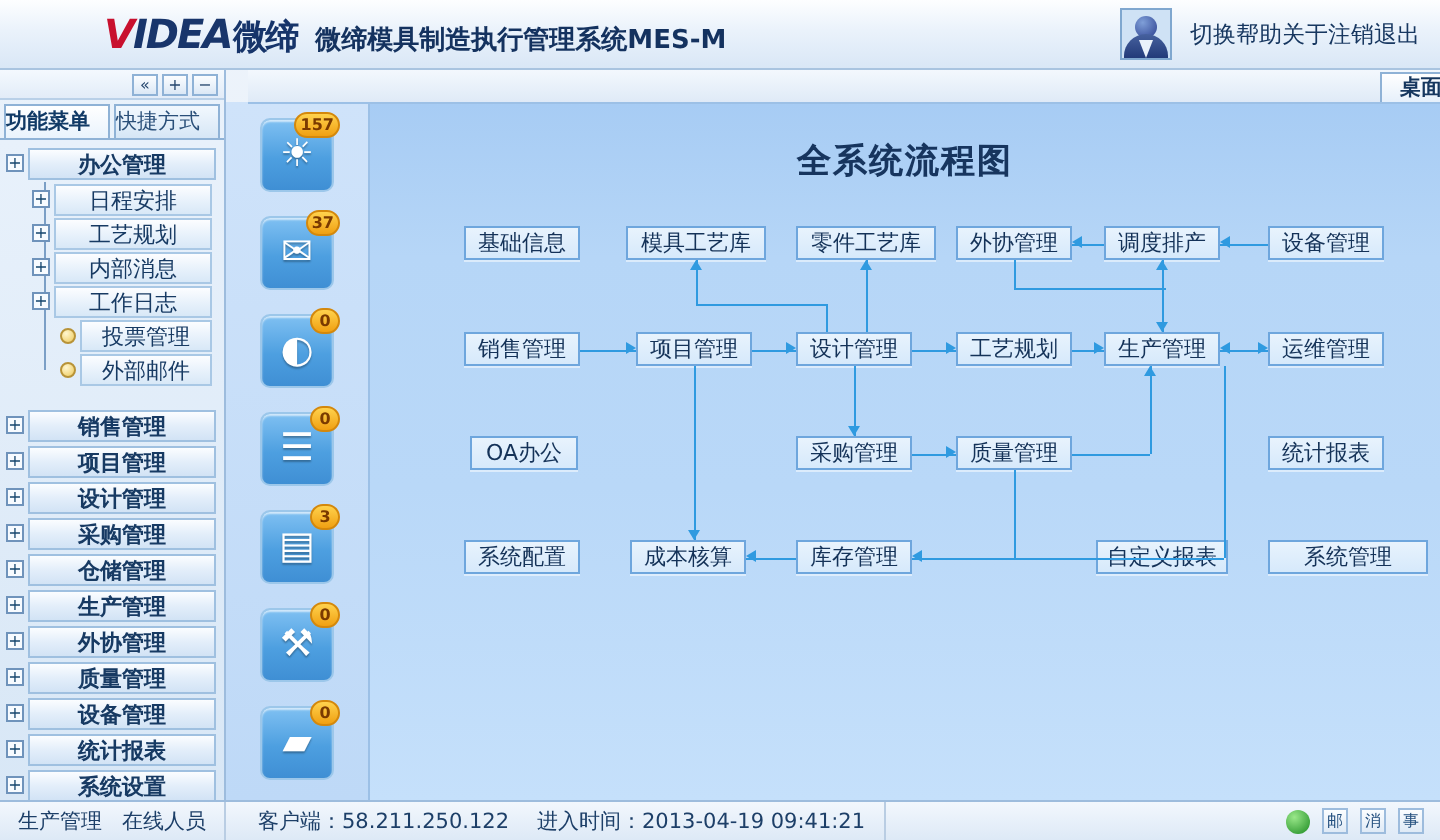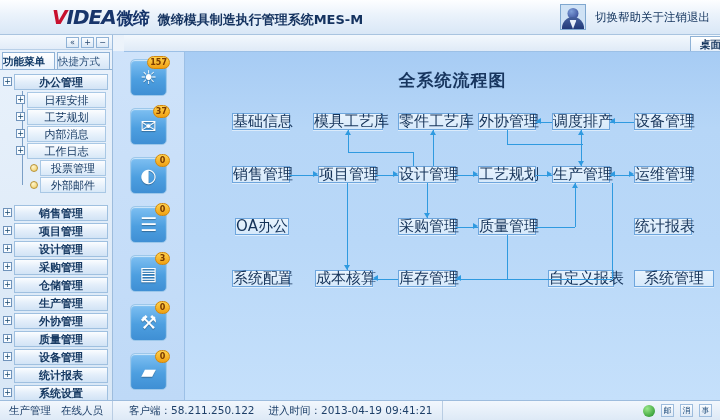--- a/index.html
+++ b/index.html
@@ -115,21 +115,21 @@
               padding-left:6px;justify-content:flex-end; }
   .tab { height:15px; line-height:14px; padding:0 9px; font-size:10.5px;
          font-weight:bold; color:#16375f; border:1px solid #8fb2d6; border-bottom:none;
          background:linear-gradient(180deg,#ffffff,#e6f0fb); cursor:pointer; }
   .canvas { position:absolute; left:185px; top:52px; width:535px; height:348px;
             background:linear-gradient(180deg,#a7ccf4 0%,#b6d6f7 22%,#b9d8f8 55%,#c5e0fb 100%);
             overflow:hidden; }
   .chart-title { position:absolute; left:0; right:0; top:17px; text-align:center;
                  font-size:17px; font-weight:bold; color:#17355e; letter-spacing:1px; }
   .node { position:absolute; height:17px; line-height:15px; text-align:center;
-          font-size:15px; color:#143258; border:1px solid #6ea6dd;
+          font-size:11px; color:#143258; border:1px solid #6ea6dd;
           background:linear-gradient(180deg,#e8f3fd 0%,#d6e9fb 100%);
           box-shadow:0 1px 0 rgba(255,255,255,.5); white-space:nowrap; cursor:pointer; }
   .edge { position:absolute; background:#2f9ae0; }
   .edge.h { height:1px; }
   .edge.v { width:1px; }
   .arw { position:absolute; width:0; height:0; }
   .arw.r { border-left:5px solid #2f9ae0; border-top:3.5px solid transparent;
            border-bottom:3.5px solid transparent; }
   .arw.l { border-right:5px solid #2f9ae0; border-top:3.5px solid transparent;
            border-bottom:3.5px solid transparent; }

